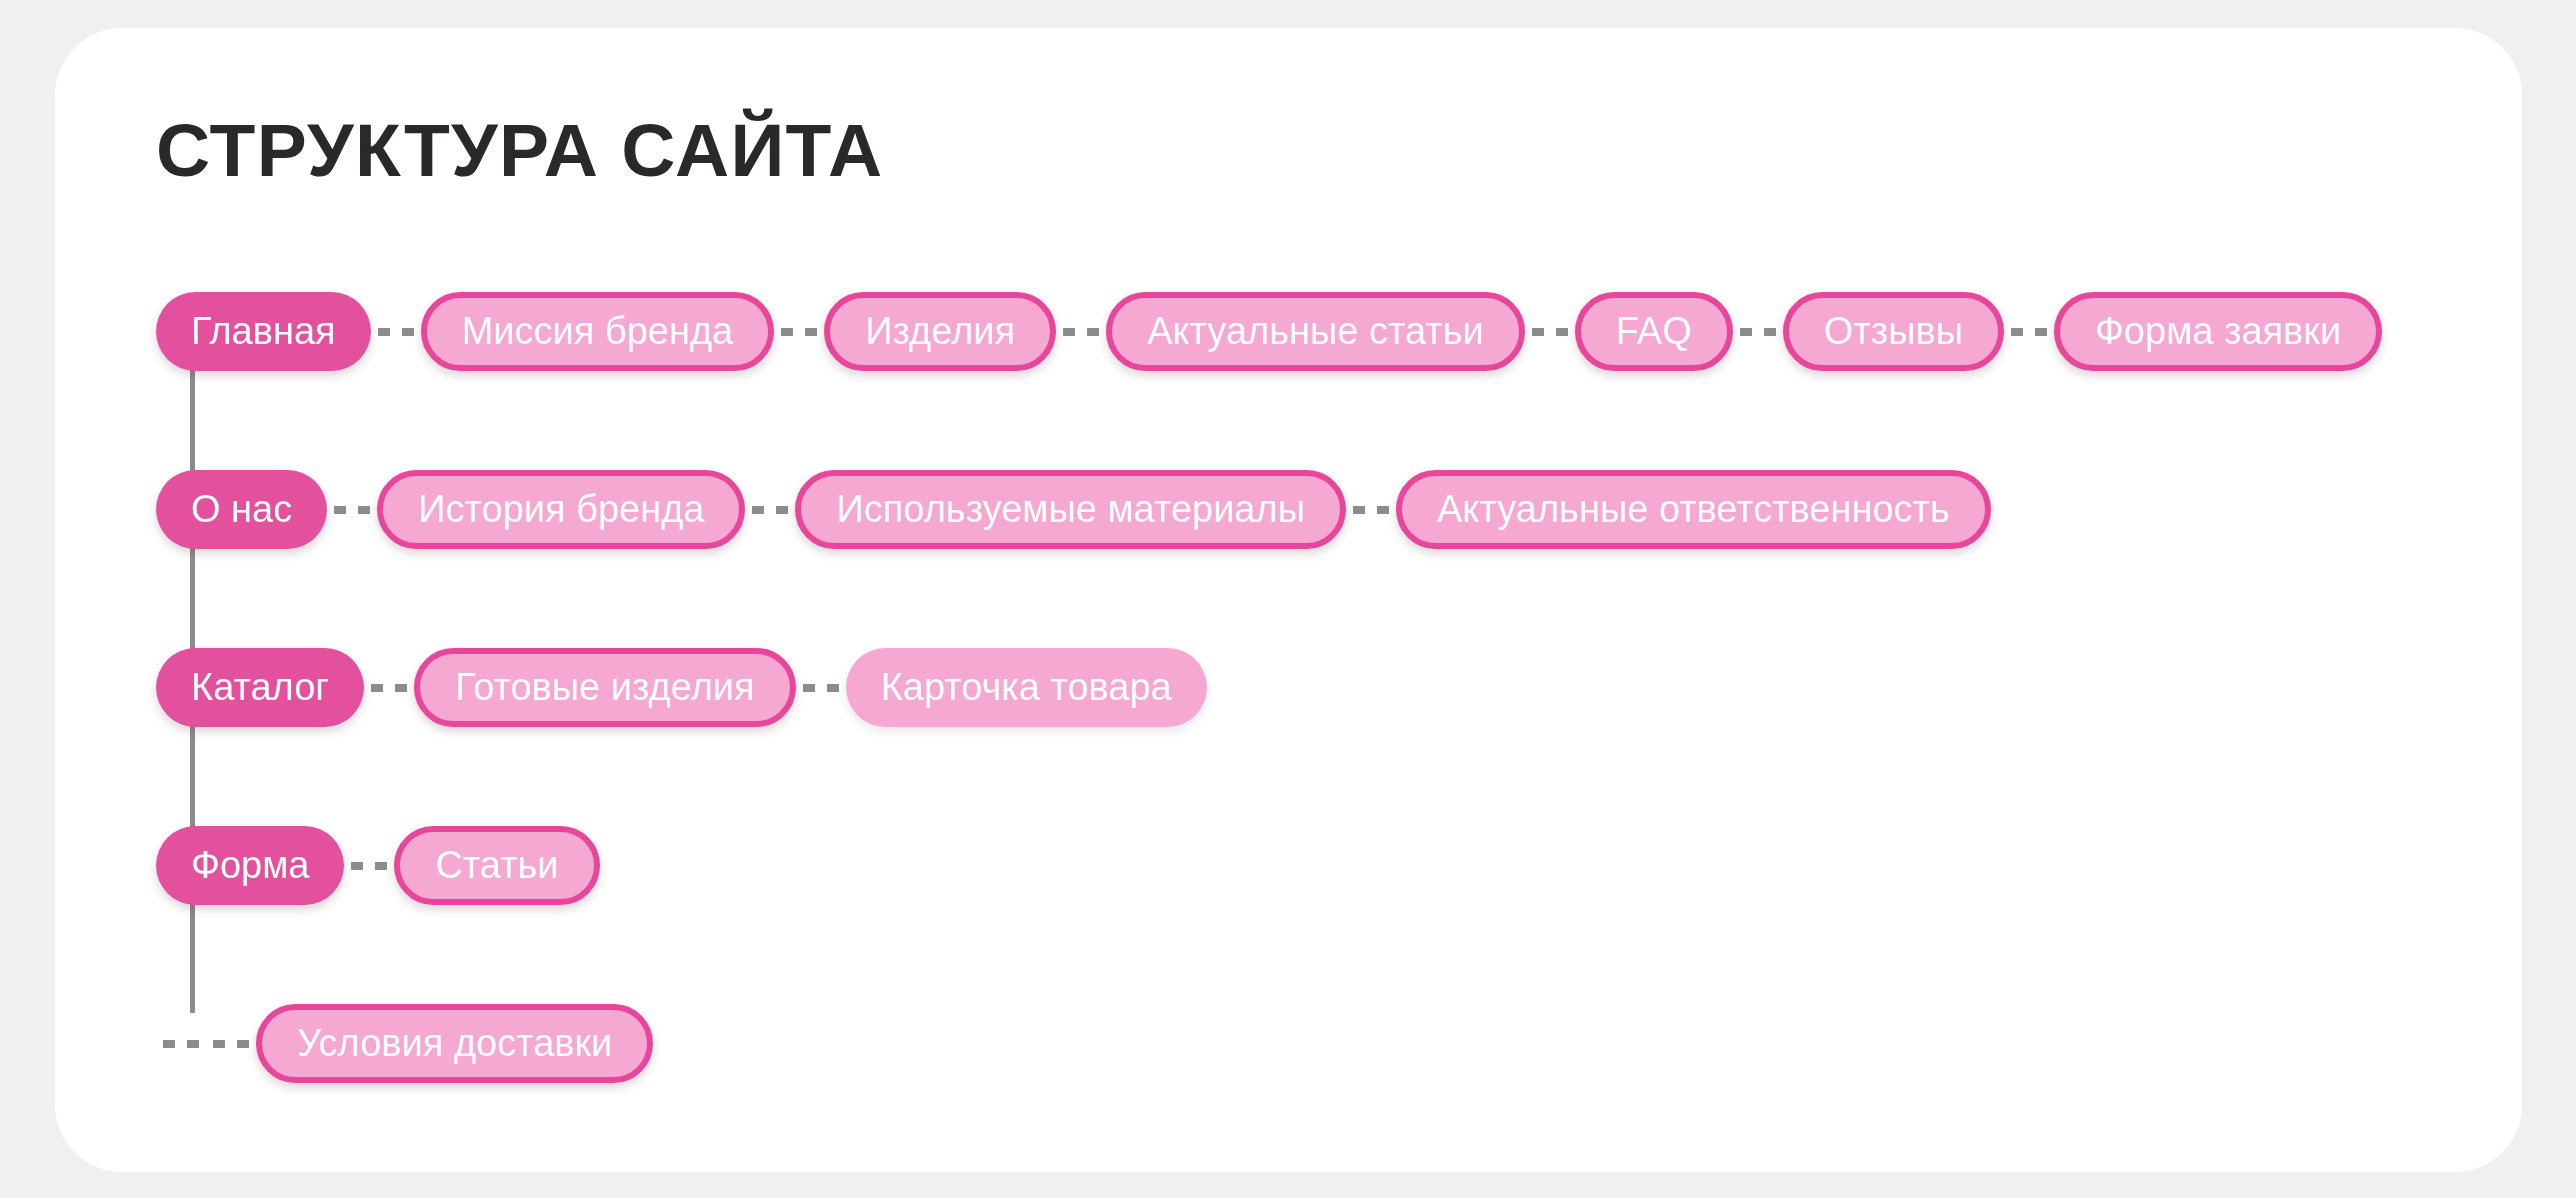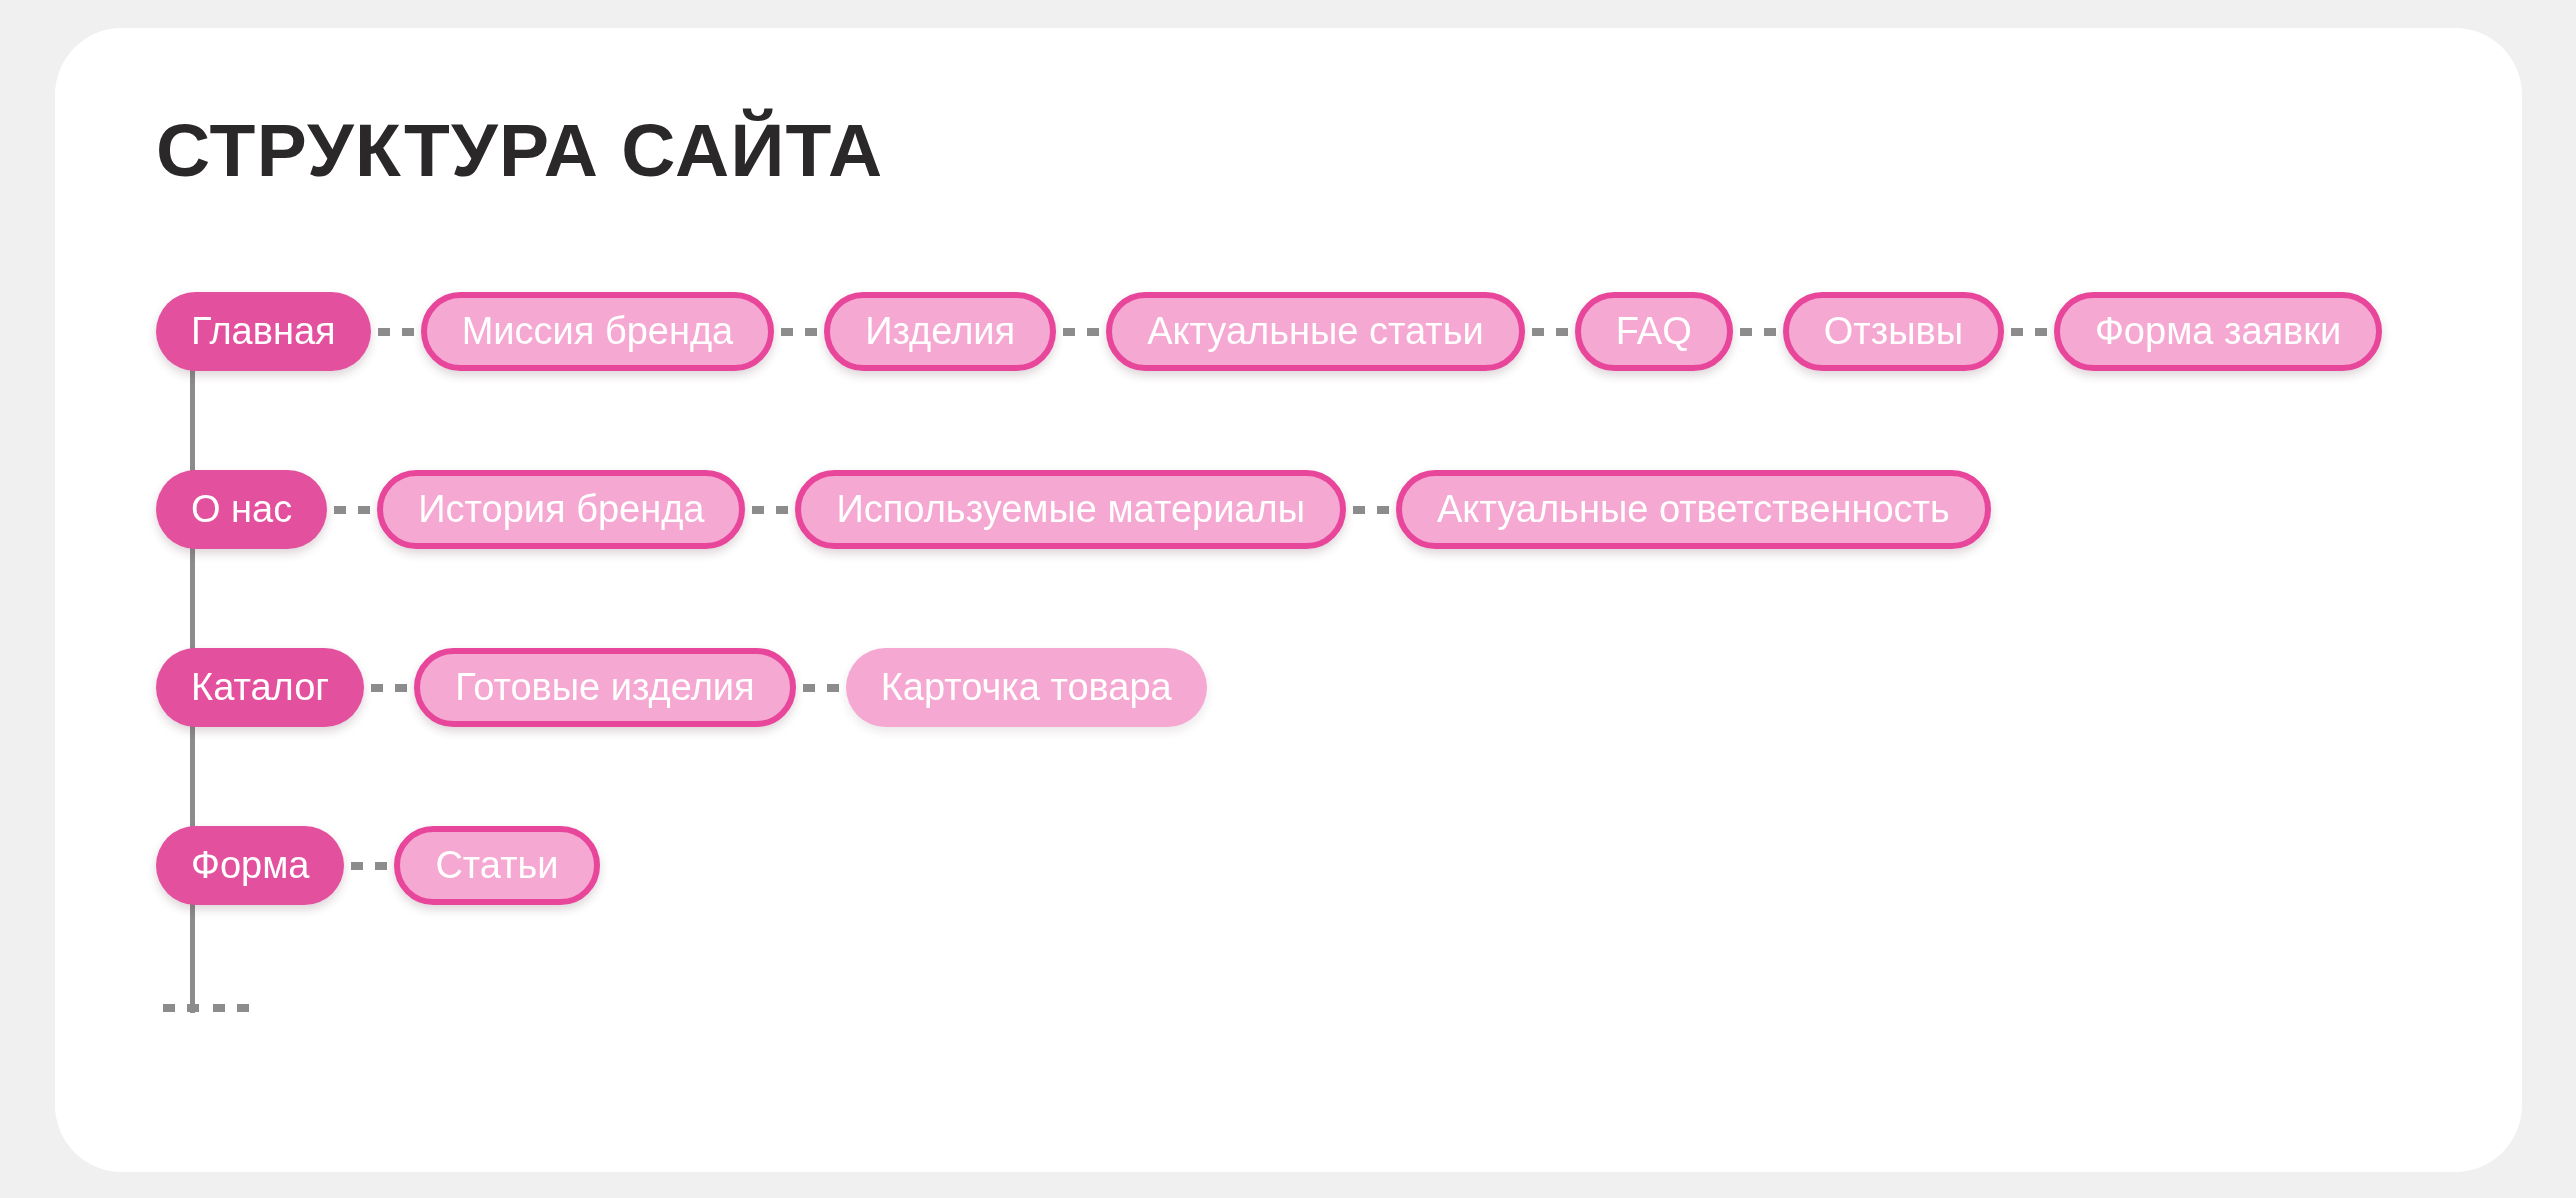--- a/index.html
+++ b/index.html
@@ -116,16 +116,17 @@
         <div class="pill flat">Карточка товара</div>
       </div>
       <div class="row">
         <div class="pill solid">Форма</div>
         <div class="connector"></div>
         <div class="pill outlined">Статьи</div>
       </div>
       <div class="row">
         <div class="connector"></div>
         <div class="connector"></div>
+        <div class="pill outlined">Условия доставки</div>
       </div>
     </div>
 </div>
 
 
 </body></html>

